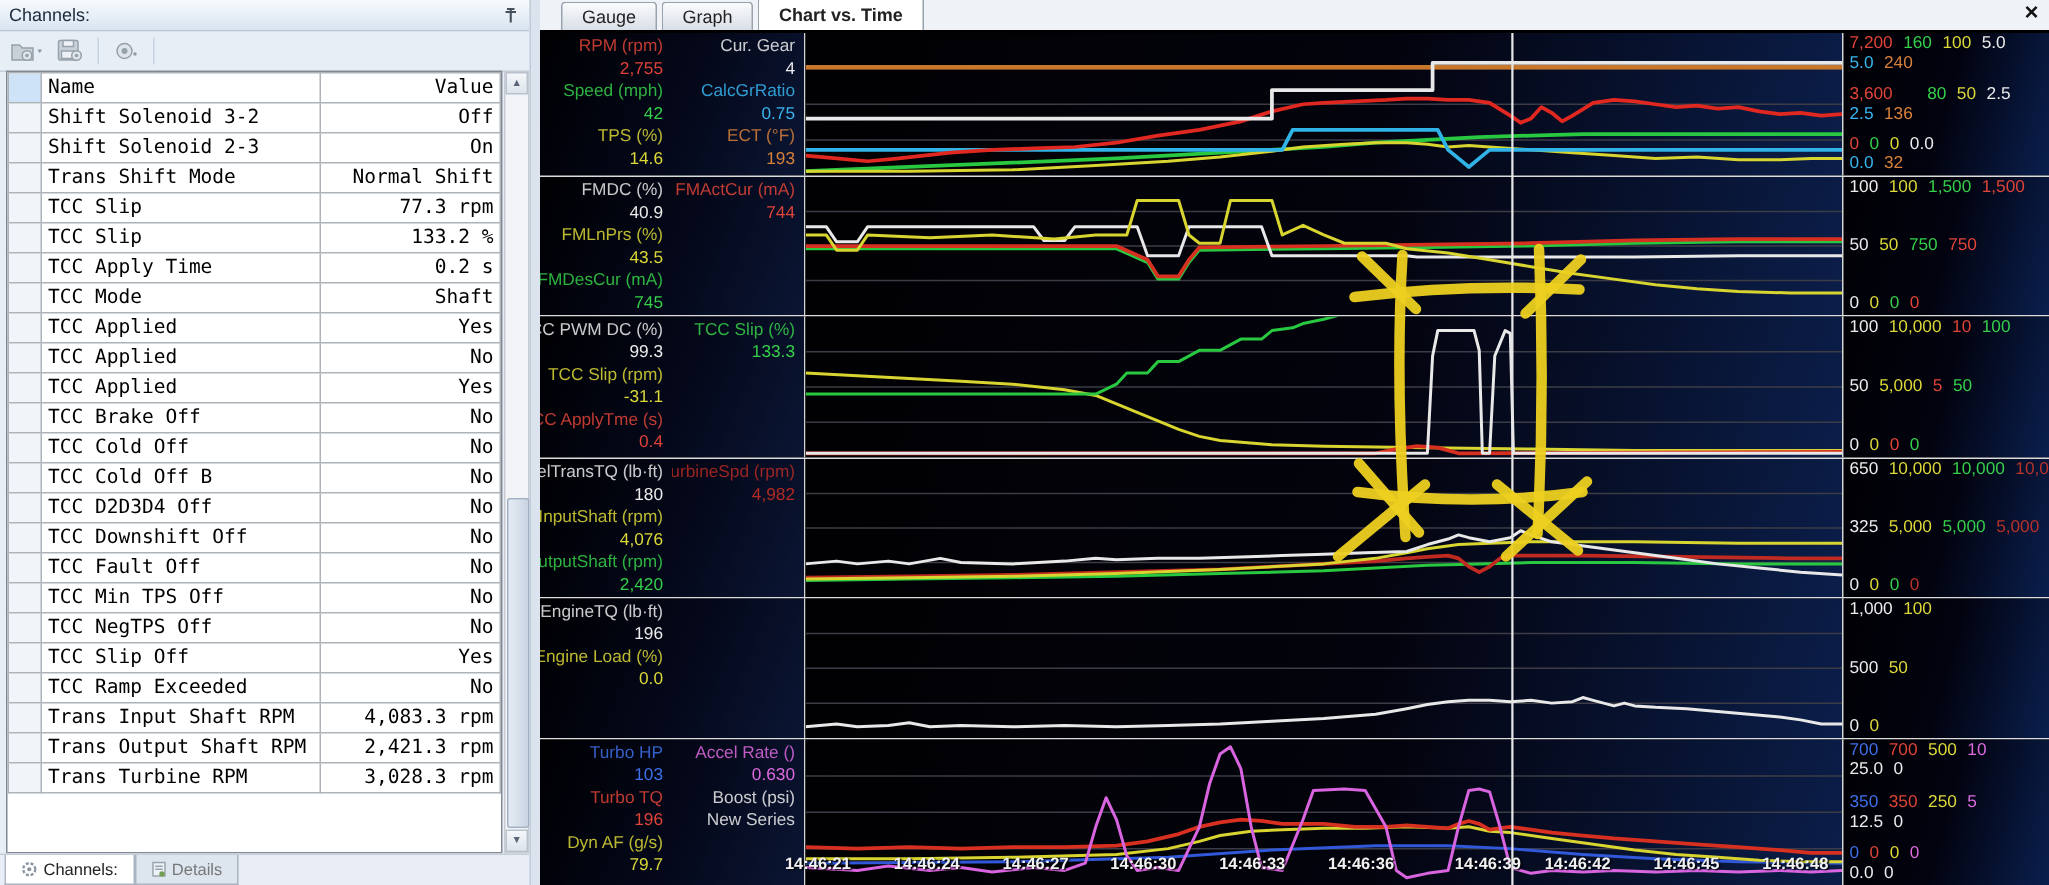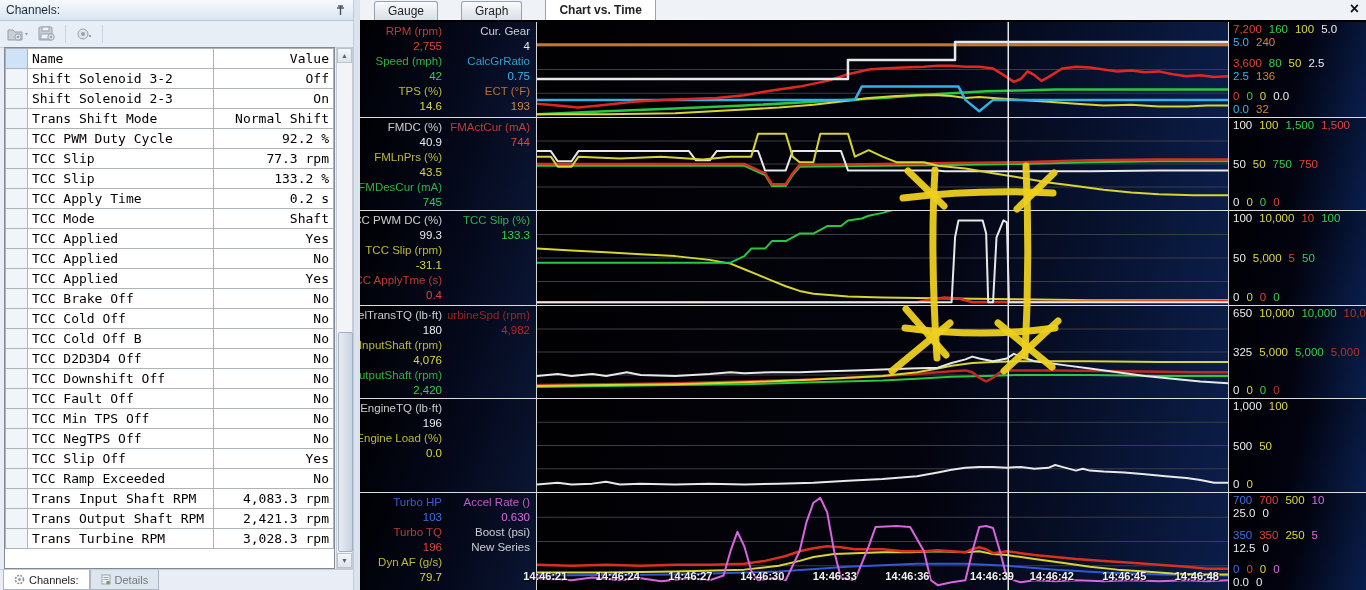--- a/index.html
+++ b/index.html
@@ -27,21 +27,21 @@
   #vs-thumb{position:absolute;left:1px;width:13px;top:284px;height:218px;background:linear-gradient(90deg,#e6ecf4,#c9d4e2);border:1px solid #9fb0c4;border-radius:2px;}
 
   #left-bottombar{position:absolute;bottom:0;left:0;width:353px;height:21px;background:#e9eef6;border-top:1px solid #c5cdd8;display:flex;align-items:stretch;padding-left:3px;font-size:11px;color:#333;box-sizing:border-box;}
   .bt-tab{display:flex;align-items:center;gap:4px;padding:0 10px;border:1px solid #aab4c2;border-top:none;background:#dde5ef;color:#777;}
   .bt-tab.active{background:#fff;color:#222;}
 
   #splitter{position:absolute;left:353px;top:0;width:7px;height:590px;background:#dbe3ee;border-left:1px solid #c2cbd8;box-sizing:border-box;}
 
   
   #right-panel{position:absolute;left:360px;top:0;width:1006px;height:590px;background:#000;}
-  #chart-tabbar{height:20px;background:#eff3f8;display:flex;align-items:flex-end;padding-left:14px;position:relative;box-sizing:border-box;gap:20px;}
+  #chart-tabbar{height:20px;background:#eff3f8;display:flex;align-items:flex-end;padding-left:14px;position:relative;box-sizing:border-box;}
   .chart-tab{height:18px;padding:0 13px;font-size:12px;display:flex;align-items:center;background:linear-gradient(#fafbfc,#d8dfe7);border:1px solid #98a2ae;border-bottom:none;border-radius:3px 3px 0 0;margin-right:3px;color:#222;cursor:pointer;}
   .chart-tab.active{height:21px;background:#fff;font-weight:bold;}
   #close-btn{position:absolute;right:7px;top:1px;font-size:16px;line-height:16px;color:#111;cursor:pointer;font-weight:bold;}
 
   #chart-area{position:absolute;top:22px;left:0;width:1006px;height:568px;background:#000;}
   .strip{position:relative;display:flex;box-sizing:border-box;border-top:1px solid #dcdcdc;}
   .strip:first-child{border-top:none;}
   .strip-labels{width:177px;box-sizing:border-box;border-right:1px solid #d4d4d4;display:flex;background:linear-gradient(112deg,#000002 0%,#04081a 55%,#0b1634 100%);overflow:hidden;}
   .lab-col{flex:1;display:flex;flex-direction:column;align-items:flex-end;padding:2px 6px 0 0;overflow:hidden;white-space:nowrap;font-size:11.5px;line-height:15px;}
   .lab-name{opacity:.85;margin-left:10px;}
@@ -131,25 +131,20 @@
               <td>Shift Solenoid 2-3</td>
               <td class="val-cell">On</td>
             </tr>
             <tr>
               <td class="sel-cell"></td>
               <td>Trans Shift Mode</td>
               <td class="val-cell">Normal Shift</td>
             </tr>
             <tr>
               <td class="sel-cell"></td>
-              <td>TCC PWM Duty Cycle</td>
-              <td class="val-cell">92.2 %</td>
-            </tr>
-            <tr>
-              <td class="sel-cell"></td>
               <td>TCC Slip</td>
               <td class="val-cell">77.3 rpm</td>
             </tr>
             <tr>
               <td class="sel-cell"></td>
               <td>TCC Slip</td>
               <td class="val-cell">133.2 %</td>
             </tr>
             <tr>
               <td class="sel-cell"></td>
@@ -312,21 +307,21 @@
               <polyline points="0,86 3,88 6,90 9,88 14,84 18,82 22,81 26,80 30,77 34,72 38,68 42,62 45,55 48,50 50,49 53,48 56,47 58,46 60,46 62,47 64,47 66,49 68,58 69,63 70,60 71,52 72,56 73,62 74,58 76,49 78,47 80,48 82,50 84,52 86,51 88,53 90,52 92,55 94,57 96,56 98,58 100,57" fill="none" stroke="#e02820" stroke-width="2.5" vector-effect="non-scaling-stroke" stroke-linejoin="round"></polyline>
               <polyline points="0,60 45,60 45,40 60.5,40 60.5,21 100,21" fill="none" stroke="#e8e8e8" stroke-width="2.5" vector-effect="non-scaling-stroke" stroke-linejoin="round"></polyline>
             </svg>
           </div>
           <div class="strip-axis">
             <div class="ax-row top">
               <div class="ax-line"><span style="color: rgb(224, 68, 56);">7,200</span><span style="color: rgb(53, 208, 74);">160</span><span style="color: rgb(220, 216, 56);">100</span><span style="color: rgb(236, 236, 236);">5.0</span></div>
               <div class="ax-line"><span style="color: rgb(56, 182, 240);">5.0</span><span style="color: rgb(216, 129, 58);">240</span></div>
             </div>
             <div class="ax-row mid">
-              <div class="ax-line"><span style="color: rgb(224, 68, 56);">3,600</span><span style="color: rgb(53, 208, 74);">80</span><span style="color: rgb(220, 216, 56);">50</span><span style="color: rgb(236, 236, 236);">2.5</span></div>
+              <div class="ax-line"><span style="color: rgb(224, 68, 56);">3,600</span><span style="color: rgb(53, 208, 74); margin-left: 16px;">80</span><span style="color: rgb(220, 216, 56);">50</span><span style="color: rgb(236, 236, 236);">2.5</span></div>
               <div class="ax-line"><span style="color: rgb(56, 182, 240);">2.5</span><span style="color: rgb(216, 129, 58);">136</span></div>
             </div>
             <div class="ax-row bot">
               <div class="ax-line"><span style="color: rgb(224, 68, 56);">0</span><span style="color: rgb(53, 208, 74);">0</span><span style="color: rgb(220, 216, 56);">0</span><span style="color: rgb(236, 236, 236);">0.0</span></div>
               <div class="ax-line"><span style="color: rgb(56, 182, 240);">0.0</span><span style="color: rgb(216, 129, 58);">32</span></div>
             </div>
           </div>
         </div>
         <div class="strip" style="height: 93px;">
           <div class="strip-labels">

